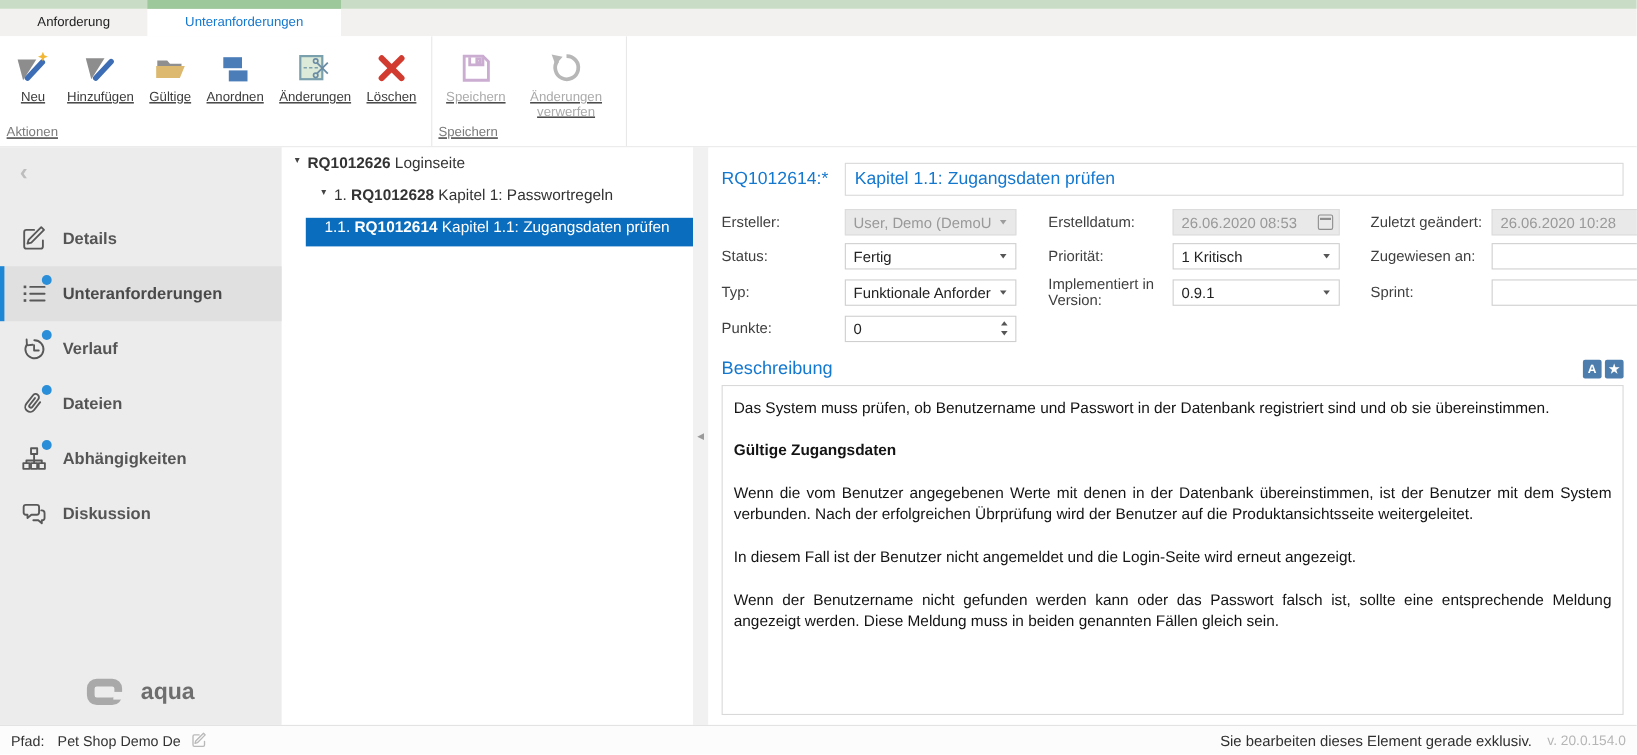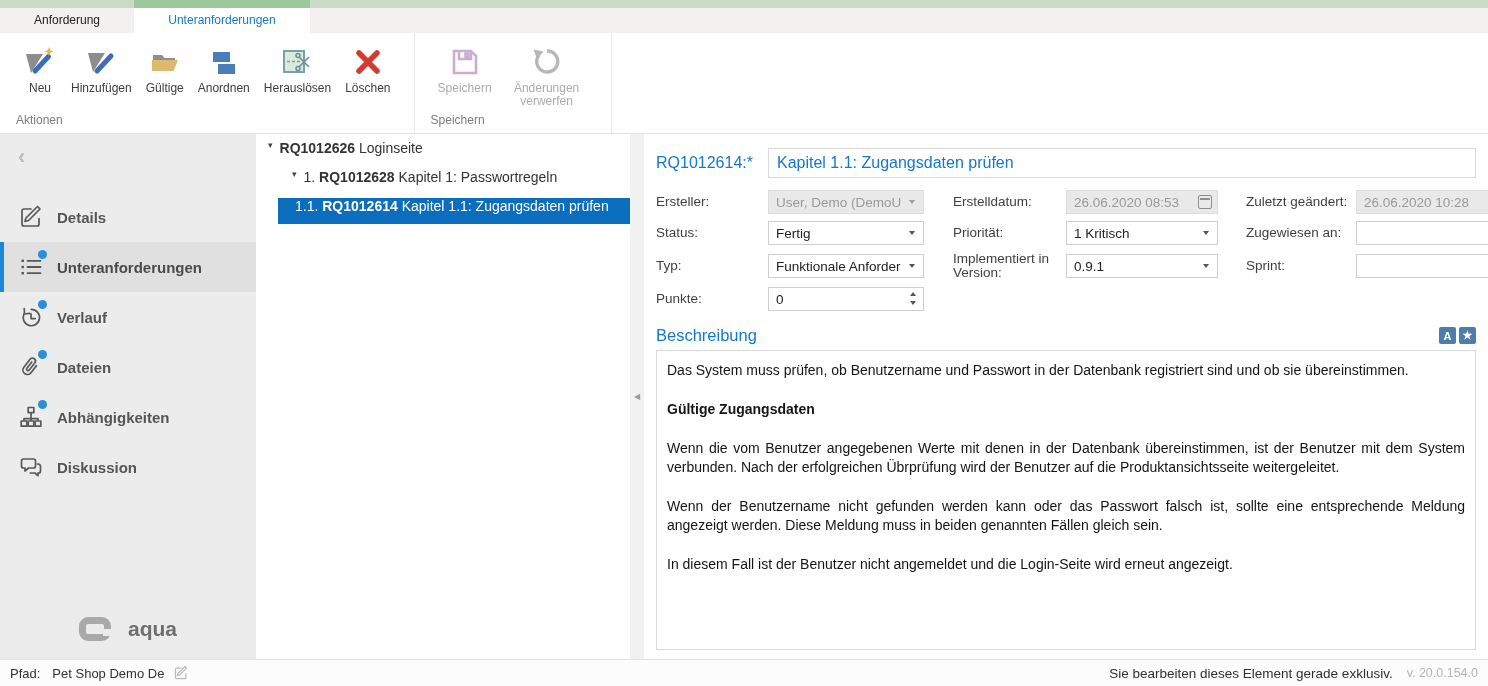--- a/index.html
+++ b/index.html
@@ -12,21 +12,21 @@
 
   
   .top-strip { height:8px; background:#c9dcc5; position:relative; flex-shrink:0; }
   .top-strip-active { position:absolute; left:134px; top:0; width:176px; height:8px; background:#9dc89c; }
   .tab-row { height:25px; background:#f2f1f0; display:flex; font-size:12px; color:#222; flex-shrink:0; }
   .tab { width:134px; text-align:center; line-height:25px; cursor:default; }
   .tab.active { width:176px; background:#fff; color:#1478cf; }
 
   
   .ribbon { height:101px; background:#fff; border-bottom:1px solid #e4e4e4; display:flex; flex-shrink:0; }
-  .ribbon-group { display:flex; flex-direction:column; border-right:1px solid #e8e8e8; padding:0 16px; }
+  .ribbon-group { display:flex; flex-direction:column; border-right:1px solid #e8e8e8; padding:0 6px;text-decoration:underline; }
   .rg-buttons { flex:1; display:flex; align-items:flex-start; padding-top:11px; }
   .rbtn { display:flex; flex-direction:column; align-items:center; padding:0 7px; min-width:44px; cursor:pointer; }
   .rbtn .ricon { height:36px; display:flex; align-items:center; justify-content:center; }
   .rlabel { font-size:12px; color:#3c3c3c; margin-top:2px; text-align:center; line-height:13px; max-width:82px; }
   .rbtn.disabled { cursor:default; }
   .rbtn.disabled .rlabel { color:#ababab; }
   .rg-label { font-size:12px; color:#7b7b7b; text-align:left; padding-bottom:6px; }
 
   .main { flex:1; display:flex; min-height:0; }
 
@@ -156,21 +156,21 @@
           <span class="ricon">
             <svg width="34" height="34" viewBox="0 0 34 34">
               <rect x="4" y="6" width="20" height="21" fill="#dcead9" stroke="#7aa0ad" stroke-width="2"></rect>
               <line x1="7" y1="16.5" x2="20" y2="16.5" stroke="#7aa0ad" stroke-width="1.4" stroke-dasharray="3 2"></line>
               <line x1="19" y1="22" x2="29" y2="12" stroke="#6b8ca5" stroke-width="1.6"></line>
               <line x1="19" y1="12" x2="29" y2="22" stroke="#6b8ca5" stroke-width="1.6"></line>
               <circle cx="18" cy="23.5" r="2" fill="none" stroke="#6b8ca5" stroke-width="1.5"></circle>
               <circle cx="18" cy="10.5" r="2" fill="none" stroke="#6b8ca5" stroke-width="1.5"></circle>
             </svg>
           </span>
-          <span class="rlabel">Herauslösen</span>
+          <span class="rlabel">Änderungen</span>
         </div>
         <div class="rbtn">
           <span class="ricon">
             <svg width="34" height="34" viewBox="0 0 34 34">
               <path d="M8 8 26 26 M26 8 8 26" stroke="#d23b2f" stroke-width="5.5" stroke-linecap="round" fill="none"></path>
             </svg>
           </span>
           <span class="rlabel">Löschen</span>
         </div>
       </div>
@@ -366,22 +366,22 @@
       <div class="desc-head">
         <div class="desc-title">Beschreibung</div>
         <span class="ticon">A</span>
         <span class="ticon">★</span>
       </div>
 
       <div class="desc-box">
         <p class="db first">Das System muss prüfen, ob Benutzername und Passwort in der Datenbank registriert sind und ob sie übereinstimmen.</p>
         <p class="db head">Gültige Zugangsdaten</p>
         <p class="db">Wenn die vom Benutzer angegebenen Werte mit denen in der Datenbank übereinstimmen, ist der Benutzer mit dem System verbunden. Nach der erfolgreichen Übrprüfung wird der Benutzer auf die Produktansichtsseite weitergeleitet.</p>
+        <p class="db">In diesem Fall ist der Benutzer nicht angemeldet und die Login-Seite wird erneut angezeigt.</p>
         <p class="db">Wenn der Benutzername nicht gefunden werden kann oder das Passwort falsch ist, sollte eine entsprechende Meldung angezeigt werden. Diese Meldung muss in beiden genannten Fällen gleich sein.</p>
-        <p class="db">In diesem Fall ist der Benutzer nicht angemeldet und die Login-Seite wird erneut angezeigt.</p>
       </div>
     </div>
   </div>
 
   <div class="statusbar">
     <span class="sb-path-label">Pfad:</span>
     <span class="sb-path-value">Pet Shop Demo De</span>
     <span class="sb-edit">
       <svg width="16" height="16" viewBox="0 0 26 26" fill="none" stroke="#b9b9b9" stroke-width="2" stroke-linecap="round" stroke-linejoin="round">
         <path d="M21 14.5V20a2 2 0 0 1-2 2H6a2 2 0 0 1-2-2V7a2 2 0 0 1 2-2h7"></path>

